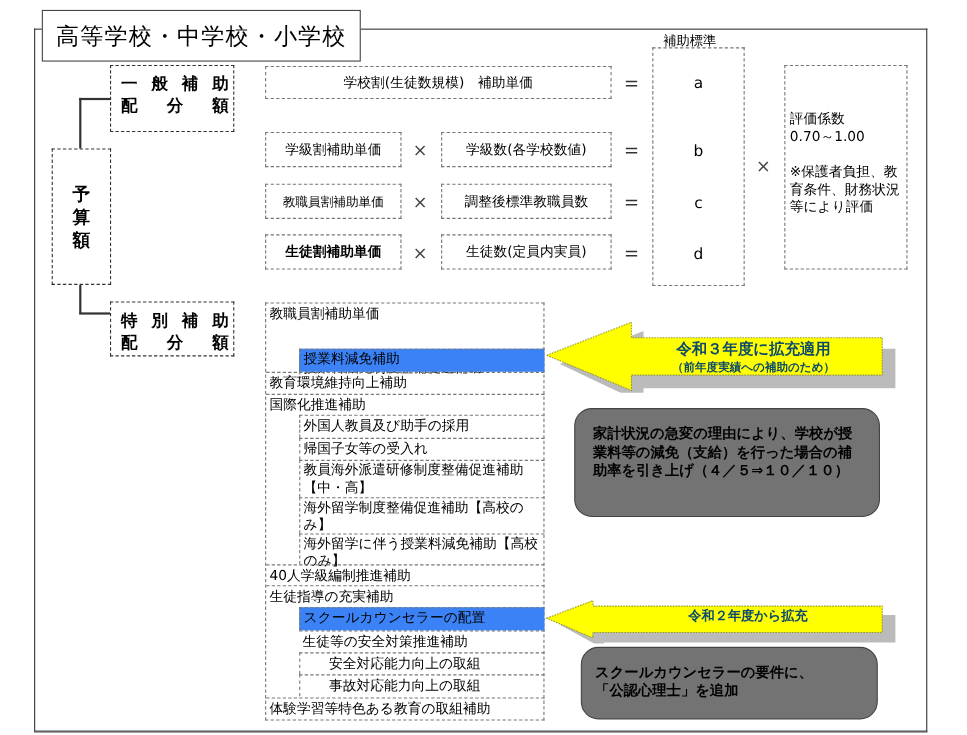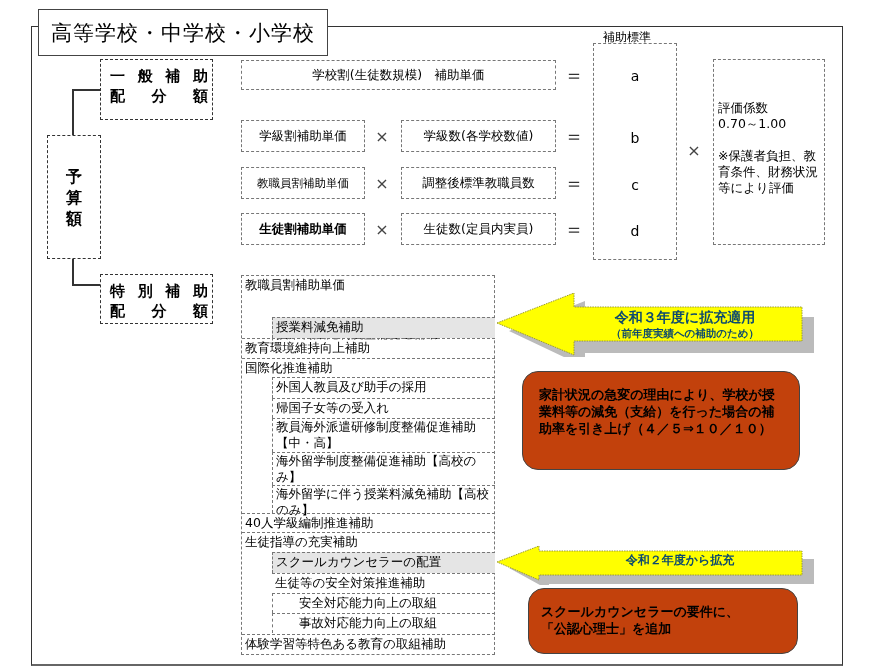--- a/index.html
+++ b/index.html
@@ -18,25 +18,25 @@
   .fbox { font-size: 12.5px; display: flex; align-items: center; justify-content: center; white-space: nowrap; }
   .op { font-size: 16px; color: #444; display: flex; align-items: center; justify-content: center; }
   .eqsign { font-size: 20px; color: #333; }
   .std-label { font-size: 12px; }
   .std-val { font-size: 14px; text-align: center; width: 100%; }
   .eval-box { font-size: 12.5px; line-height: 16px; padding: 40px 4px 0 4px; }
   .list { border: 1px dashed #777; background: #fff; }
   .li { position: absolute; box-sizing: border-box; border-top: 1px dashed #777; font-size: 12.5px; line-height: 18px; padding-left: 3px; white-space: nowrap; }
   .li.first { border-top: none; }
   .li.sub { border-left: 1px dashed #777; }
-  .li.hl { background: #e5e5e5; }
+  .li.hl { background: #3b82f6; font-family: Liberation Mono, monospace; }
   .li.wrap { white-space: normal; line-height: 16px; }
   .arrow { position: absolute; }
   .arrow-text { position: absolute; font-weight: bold; text-align: center; color: #0c4a6e; }
-  .note { border: 1px solid #444; border-radius: 16px; background: #c2410c; font-weight: bold; font-size: 13px; line-height: 17px; padding: 10px 12px; }
+  .note { border: 1px solid #444; border-radius: 16px; background: #737373; font-weight: bold; font-size: 13px; line-height: 17px; padding: 10px 12px; }
 </style>
 </head>
 <body>
 
 <div class="abs frame"></div>
 <div class="abs title-box">高等学校・中学校・小学校</div>
 
 <div class="abs line" style="left:72px; top:89px; width:2px; height:196px;"></div>
 <div class="abs line" style="left:72px; top:89px; width:30px; height:2px;"></div>
 <div class="abs line" style="left:72px; top:284px; width:30px; height:2px;"></div>

